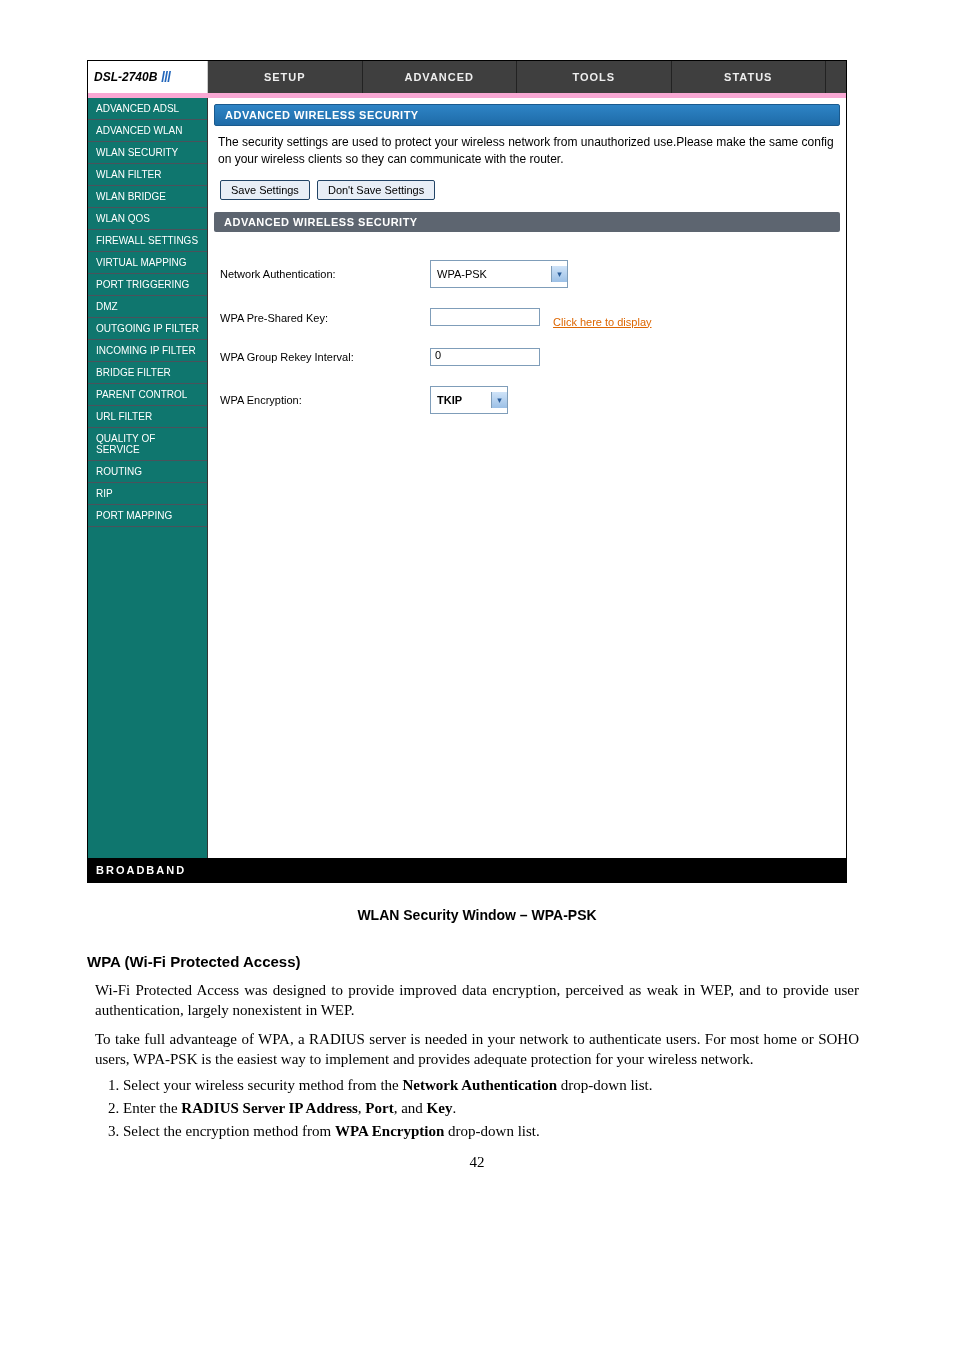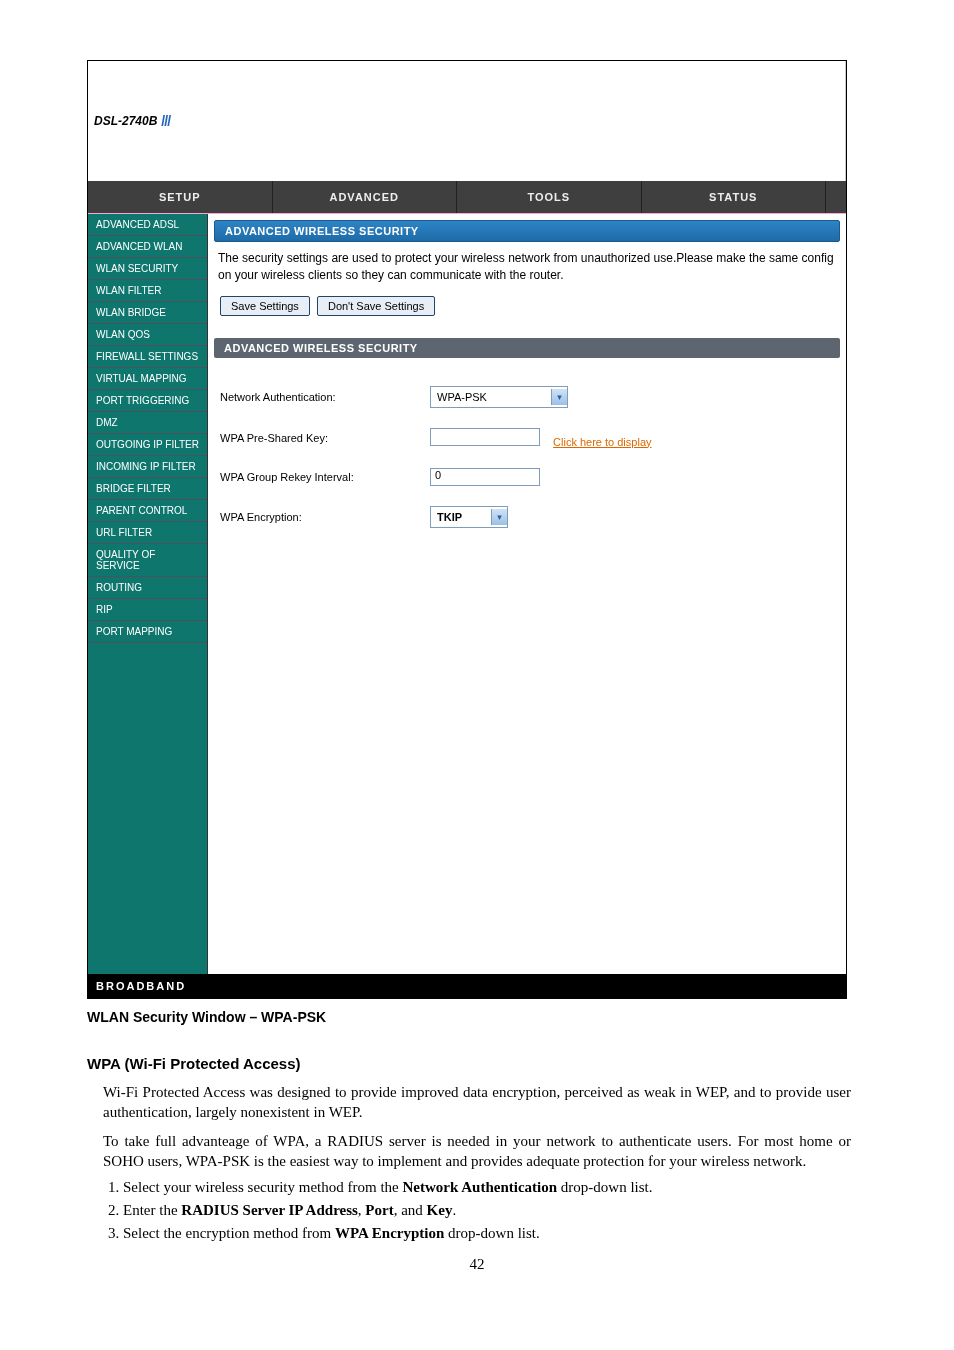--- a/index.html
+++ b/index.html
@@ -14,22 +14,21 @@
   }
   
   .router {
     border: 1px solid #000;
     width: 760px;
     margin: 0 0 10px 0;
     background: #fff;
   }
   .router .top {
     display: flex;
-    border-bottom: 1px solid #f9a8d4;
-    flex-direction: column;
+    border-bottom: 5px solid #f9a8d4;
   }
   .logo-cell {
     flex: 0 0 120px;
     display: flex;
     align-items: center;
     padding: 2px 6px;
     font-style: italic;
     font-weight: bold;
     font-size: 12px;
     color: #000;
@@ -94,41 +93,41 @@
   .btn {
     display: inline-block;
     border: 1px solid #246;
     background: #e8eef6;
     color: #000;
     font-size: 11px;
     padding: 3px 10px;
     border-radius: 2px;
     margin-right: 4px;
   }
-  .btnrow { margin: 4px 0 22px 6px; }
+  .btnrow { margin: 4px 0 12px 6px; }
   .panel-sub {
     background: #5d6570;
     color: #fff;
     font-weight: bold;
     font-size: 11px;
     letter-spacing: 0.5px;
     padding: 4px 10px;
     border-radius: 2px;
   }
   .formarea { padding: 8px 6px; }
   .frow { display: flex; align-items: center; margin: 20px 0; gap: 40px; }
   .flabel { flex: 0 0 170px; font-size: 11px; color: #000; }
   .fctrl { position: relative; }
   .select-box {
     display: inline-flex;
     align-items: center;
     border: 1px solid #7f9db9;
     background: #fff;
     font-size: 11px;
-    height: 22px;
+    height: 28px;
   }
   .select-box .sval { padding: 0 6px; }
   .select-box .sbtn {
     width: 16px;
     height: 16px;
     background: linear-gradient(#cfe3f8,#9cc0e6);
     display: flex;
     align-items: center;
     justify-content: center;
     color: #2a5d9a;
@@ -151,28 +150,29 @@
     background: #000;
     color: #fff;
     font-weight: bold;
     letter-spacing: 2px;
     font-size: 11px;
     padding: 6px 8px;
   }
 
   
   .figcap {
+    text-align: center;
     font-family: Arial, sans-serif;
     font-size: 14px;
     font-weight: bold;
-    margin: 10px 0 30px 0;
+    margin: 24px 0 30px 0;
   }
   .docbody { font-family: "Times New Roman", Times, serif; font-size: 15px; color: #000; }
   .docbody h3 { font-family: Liberation Sans, sans-serif; font-size: 15px; font-weight: bold; margin: 18px 0 10px 0; }
-  .docbody p { margin: 8px 16px; text-align: justify; line-height: 1.35; }
+  .docbody p { margin: 8px 8px; text-align: justify; line-height: 1.35; }
   .docbody ol { margin: 8px 0 0 36px; padding: 0; }
   .docbody li { margin: 6px 0; }
   .pagenum { text-align: center; font-family: "Times New Roman", serif; font-size: 15px; margin-top: 14px; }
 </style>
 </head>
 <body>
 
 <div class="router">
 
   <div class="top">

